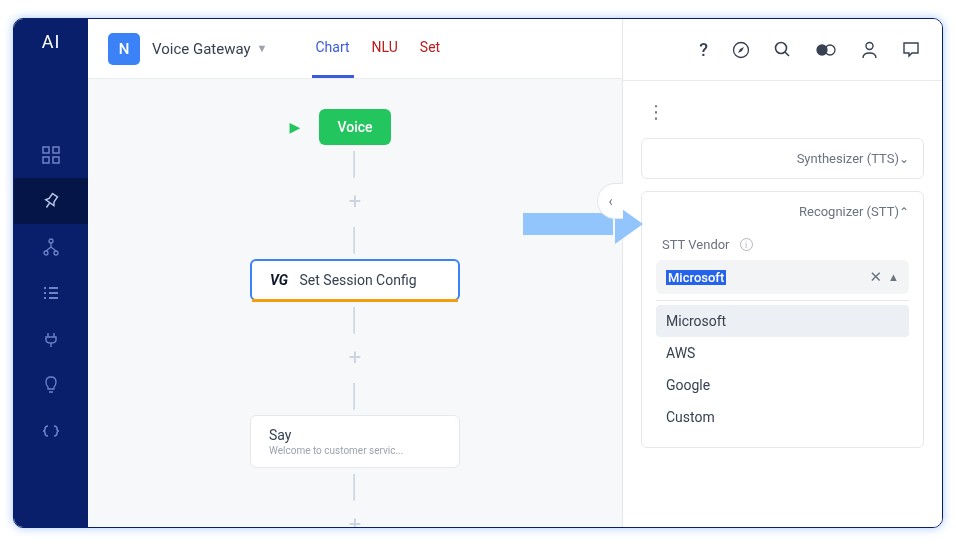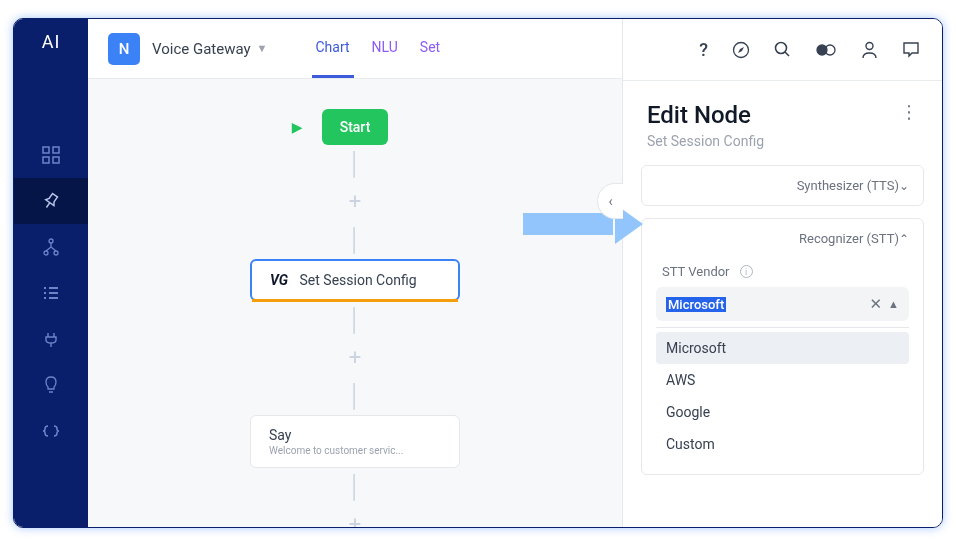--- a/index.html
+++ b/index.html
@@ -8,21 +8,21 @@
 .sidebar { width: 74px; background: #0a1f6b; display: flex; flex-direction: column; align-items: center; padding-top: 12px; }
 .logo { color: #fff; font-size: 18px; font-weight: 400; letter-spacing: 1px; margin-bottom: 80px; }
 .nav-icon { width: 74px; height: 46px; display: flex; align-items: center; justify-content: center; color: #6f83c9; cursor: pointer; }
 .nav-icon.active { background: #061548; color: #b8c4ea; }
 .main { flex: 1; display: flex; flex-direction: column; background: #f7f8fa; position: relative; }
 .header { height: 62px; display: flex; align-items: center; padding: 0 20px; background: #fff; border-bottom: 1px solid #e9ecef; }
 .project-badge { width: 32px; height: 32px; background: #3b82f6; border-radius: 5px; color: #fff; display: flex; align-items: center; justify-content: center; font-weight: 500; font-size: 15px; margin-right: 12px; }
 .project-name { font-size: 15px; color: #374151; }
 .caret { margin-left: 6px; color: #9ca3af; font-size: 11px; }
 .tabs { display: flex; gap: 14px; margin-left: 44px; }
-.tab { font-size: 14px; color: #8b5cf6; padding: 20px 4px; cursor: pointer; border-bottom: 3px solid transparent; }
+.tab { font-size: 14px; color: #b91c1c; padding: 20px 4px; cursor: pointer; border-bottom: 3px solid transparent; }
 .tab.active { color: #3b5bdb; border-bottom-color: #3b5bdb; }
 .canvas { flex: 1; position: relative; padding-top: 30px; }
 .flow { display: flex; flex-direction: column; align-items: center; }
 .conn-line { color: #cbd5e1; font-size: 22px; margin: 8px 0; line-height: 1; }
 .node { background: #fff; border: 1px solid #e5e7eb; border-radius: 6px; padding: 11px 18px; min-width: 210px; text-align: left; font-size: 14px; color: #374151; }
 .node-start { background: #22c55e; color: #fff; border: none; min-width: auto; padding: 10px 18px; font-weight: 500; position: relative; }
 .play-tri { position: absolute; left: -30px; top: 50%; transform: translateY(-50%); color: #22c55e; font-size: 14px; }
 .node-selected { border: 2px solid #3b82f6; position: relative; }
 .node-selected::after { content: ''; position: absolute; left: 0; right: 0; bottom: -3px; height: 3px; background: #f59e0b; }
 .vg-badge { color: #0f172a; font-weight: 700; font-style: italic; margin-right: 8px; font-size: 14px; }
@@ -115,21 +115,21 @@
         <div class="tab active">Chart</div>
         <div class="tab">NLU</div>
         <div class="tab">Set</div>
       </div>
     </div>
 
     <div class="canvas">
       <div class="flow">
         <div class="node node-start">
           <span class="play-tri">▶</span>
-          <span>Start</span>
+          <span>Voice</span>
         </div>
         <div class="conn-line">│</div>
         <div class="conn-line">+</div>
         <div class="conn-line">│</div>
         <div class="node node-selected">
           <span class="vg-badge">VG</span>
           <span>Set Session Config</span>
         </div>
         <div class="conn-line">│</div>
         <div class="conn-line">+</div>
@@ -178,24 +178,20 @@
           </svg>
       </span>
       <span class="toolbar-icon">
         <svg width="18" height="17" viewBox="0 0 18 17" fill="none" stroke="currentColor" stroke-width="1.4">
             <path d="M2 2 L16 2 L16 12 L10 12 L7 15 L7 12 L2 12 Z"></path>
           </svg>
       </span>
     </div>
 
     <div class="panel-head">
-      <div>
-        <div class="panel-title">Edit Node</div>
-        <div class="panel-sub">Set Session Config</div>
-      </div>
       <div class="kebab">⋮</div>
     </div>
 
     <div class="sections">
       <div class="section">
         <div class="section-head">
           <span>Synthesizer (TTS)</span>
           <span style="font-size:12px;">⌄</span>
         </div>
       </div>

